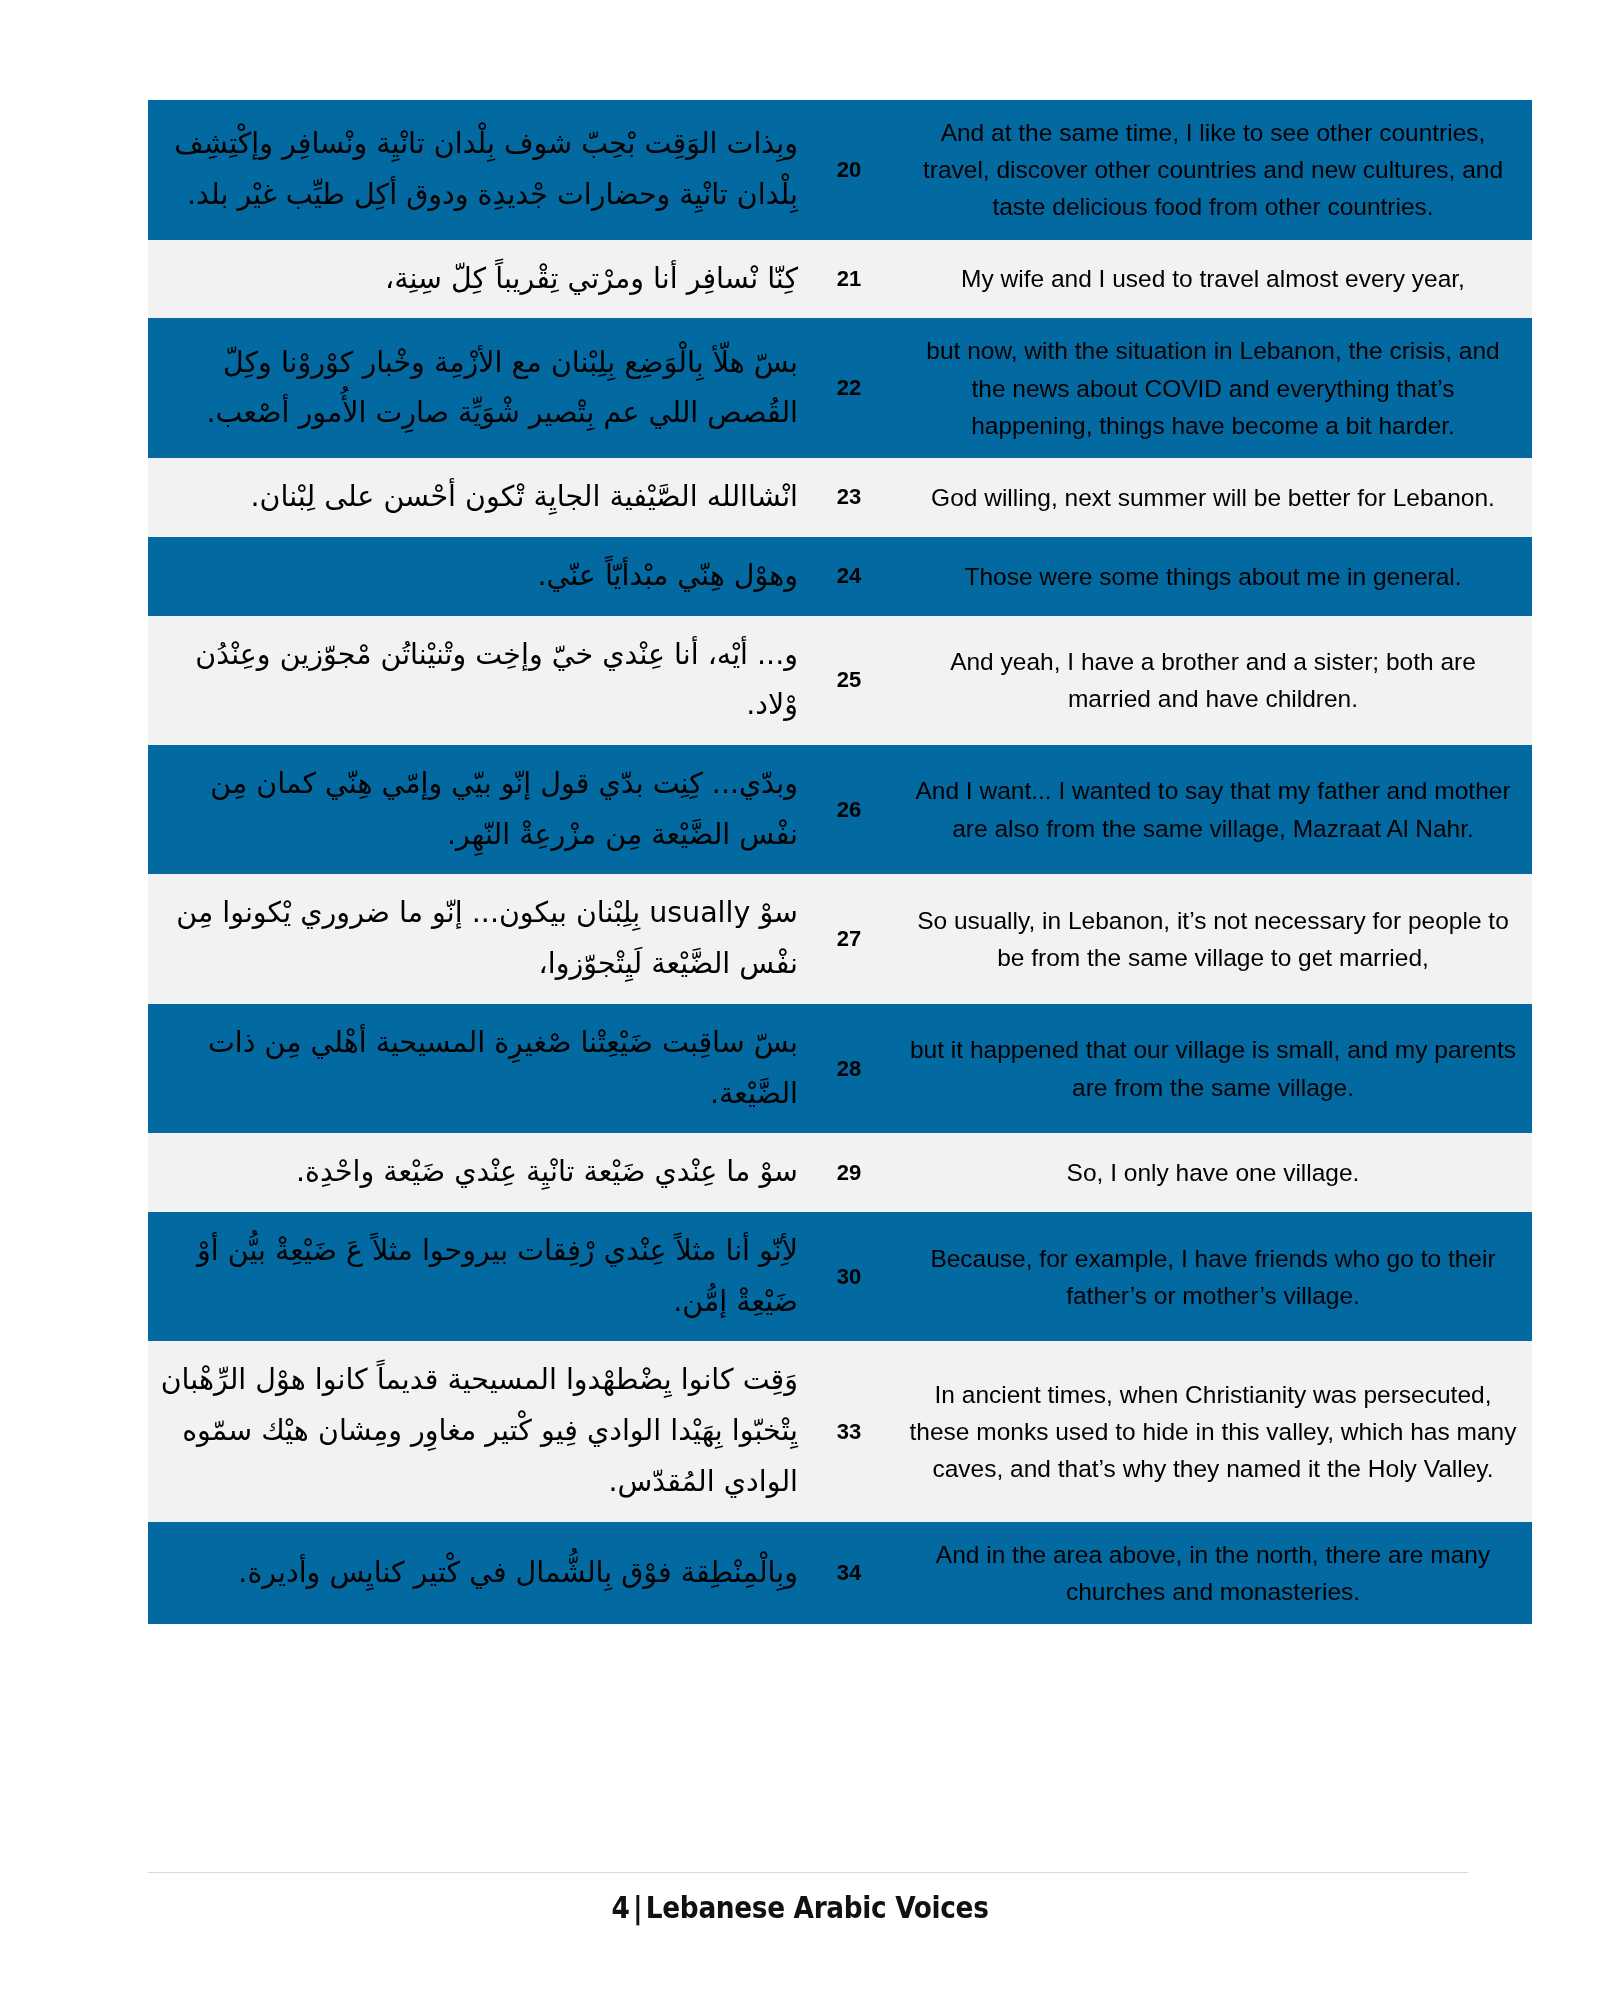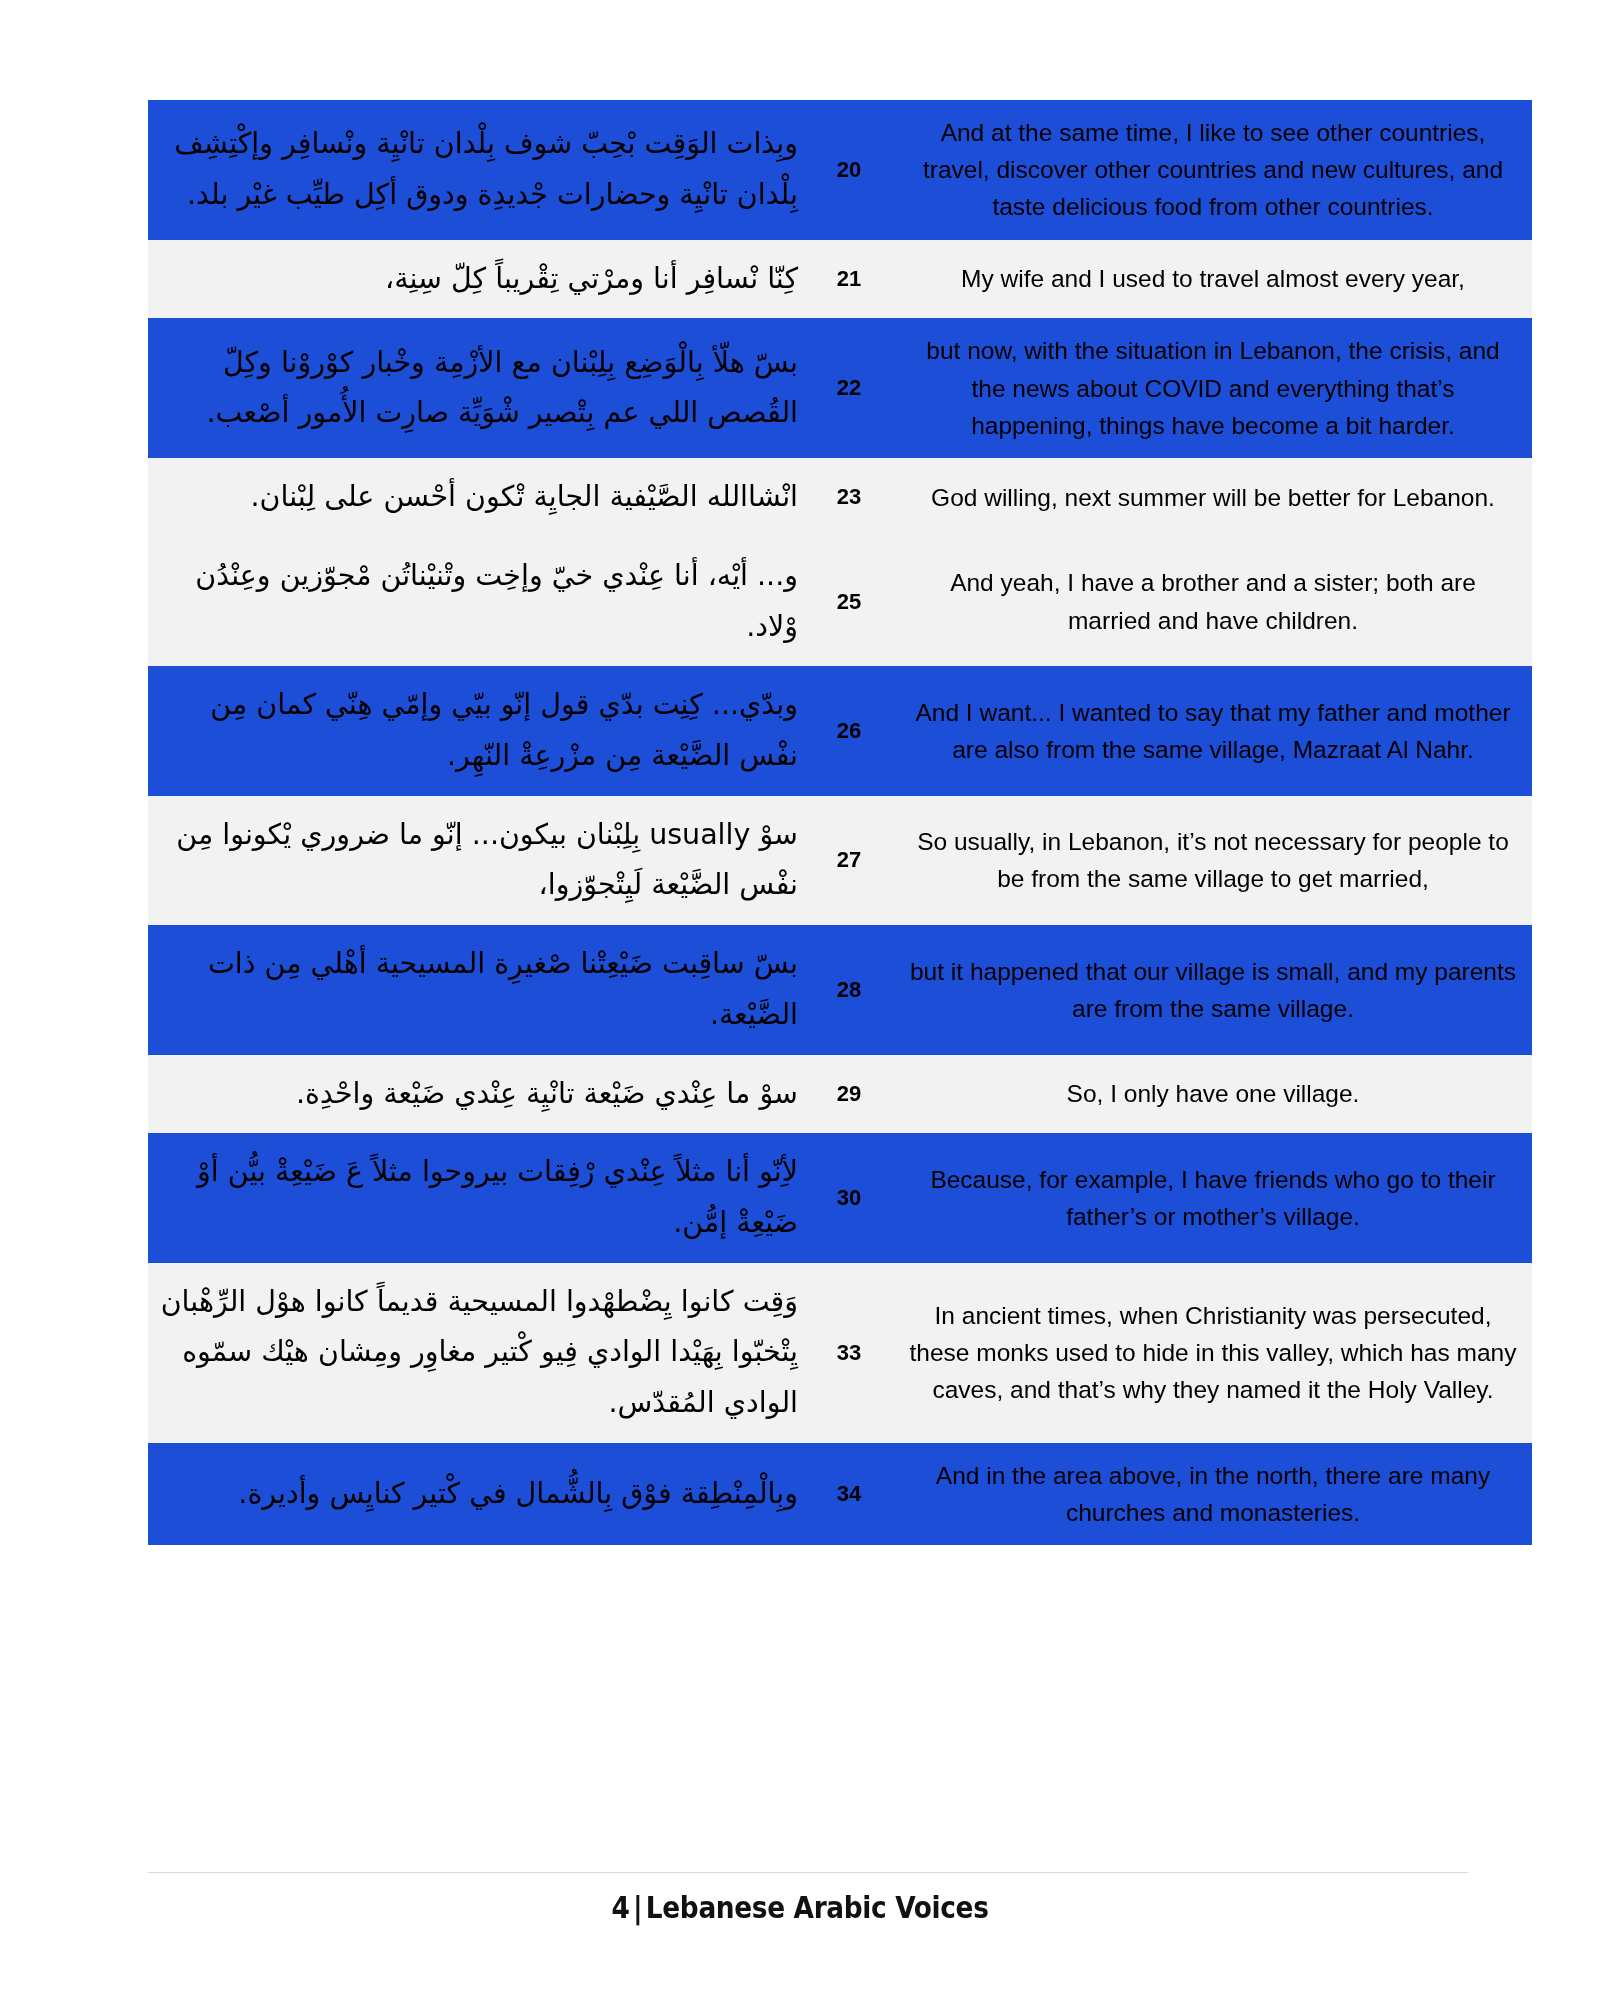--- a/index.html
+++ b/index.html
@@ -30,21 +30,21 @@
     top: 100px;
     width: 1320px;
     border-collapse: collapse;
     table-layout: fixed;
   }
 
   .transcript tr.shaded {
     background: #f2f2f2;
   }
   .transcript tr.plain {
-    background: #1d4ed8;
+    background: #0369a1;
   }
 
   .transcript td {
     padding: 14px 0;
     vertical-align: middle;
     border: none;
   }
 
   
   .col-ar {
@@ -133,20 +133,25 @@
         <td class="col-num">22</td>
         <td class="col-en">but now, with the situation in Lebanon, the crisis, and the news about COVID and everything that’s happening, things have become a bit harder.</td>
       </tr>
 
       <tr class="shaded">
         <td class="col-ar">انْشاالله الصَّيْفية الجايِة تْكون أحْسن على لِبْنان.</td>
         <td class="col-num">23</td>
         <td class="col-en">God willing, next summer will be better for Lebanon.</td>
       </tr>
 
+      <tr class="plain">
+        <td class="col-ar">وهوْل هِنّي مبْدأيّاً عنّي.</td>
+        <td class="col-num">24</td>
+        <td class="col-en">Those were some things about me in general.</td>
+      </tr>
 
       <tr class="shaded">
         <td class="col-ar">و... أيْه، أنا عِنْدي خيّ وإخِت وتْنيْناتُن مْجوّزين وعِنْدُن وْلاد.</td>
         <td class="col-num">25</td>
         <td class="col-en">And yeah, I have a brother and a sister; both are married and have children.</td>
       </tr>
 
       <tr class="plain">
         <td class="col-ar">وبدّي... كِنِت بدّي قول إنّو بيّي وإمّي هِنّي كمان مِن نفْس الضَّيْعة مِن مزْرعِةْ النّهِر.</td>
         <td class="col-num">26</td>

